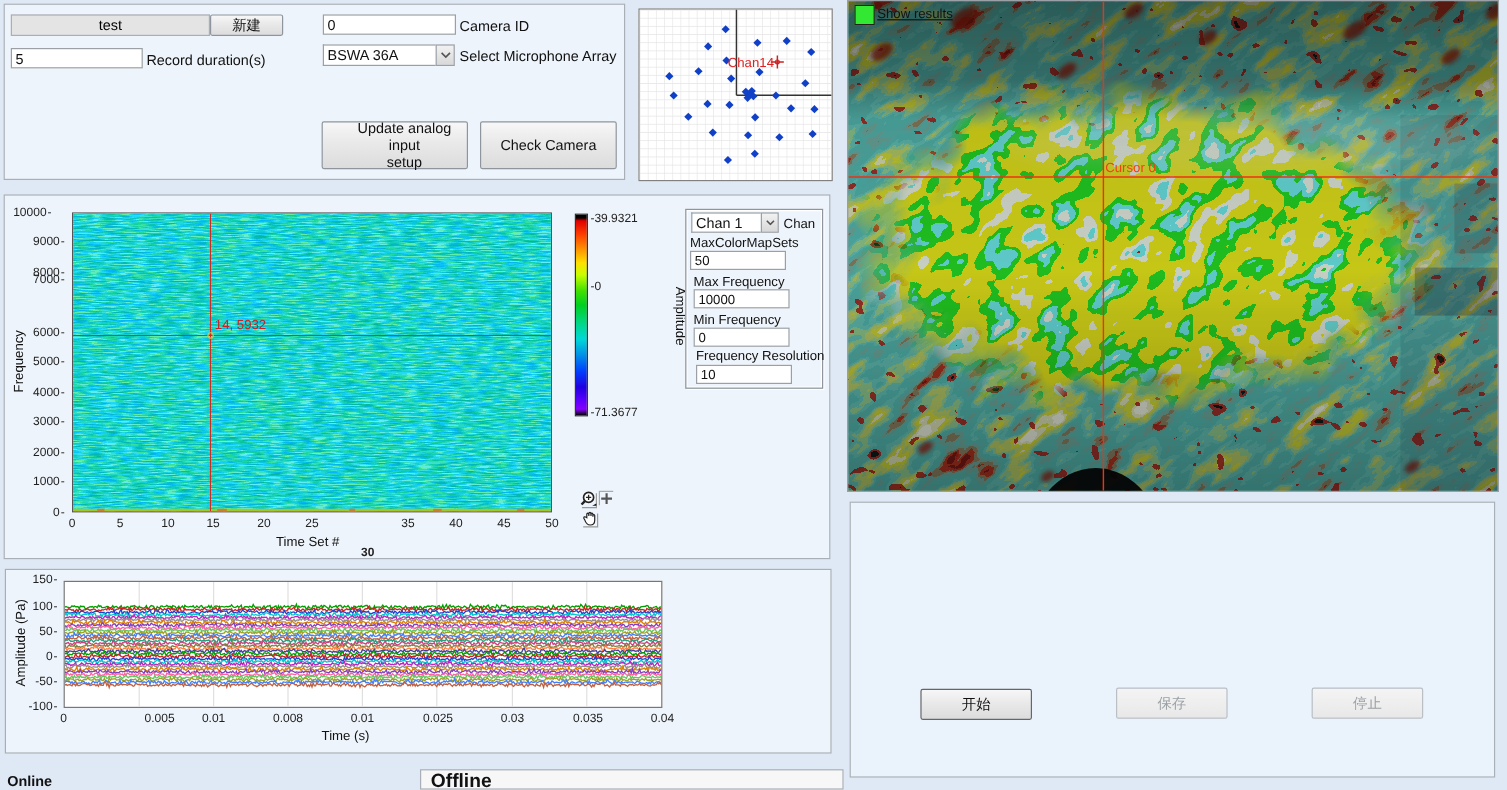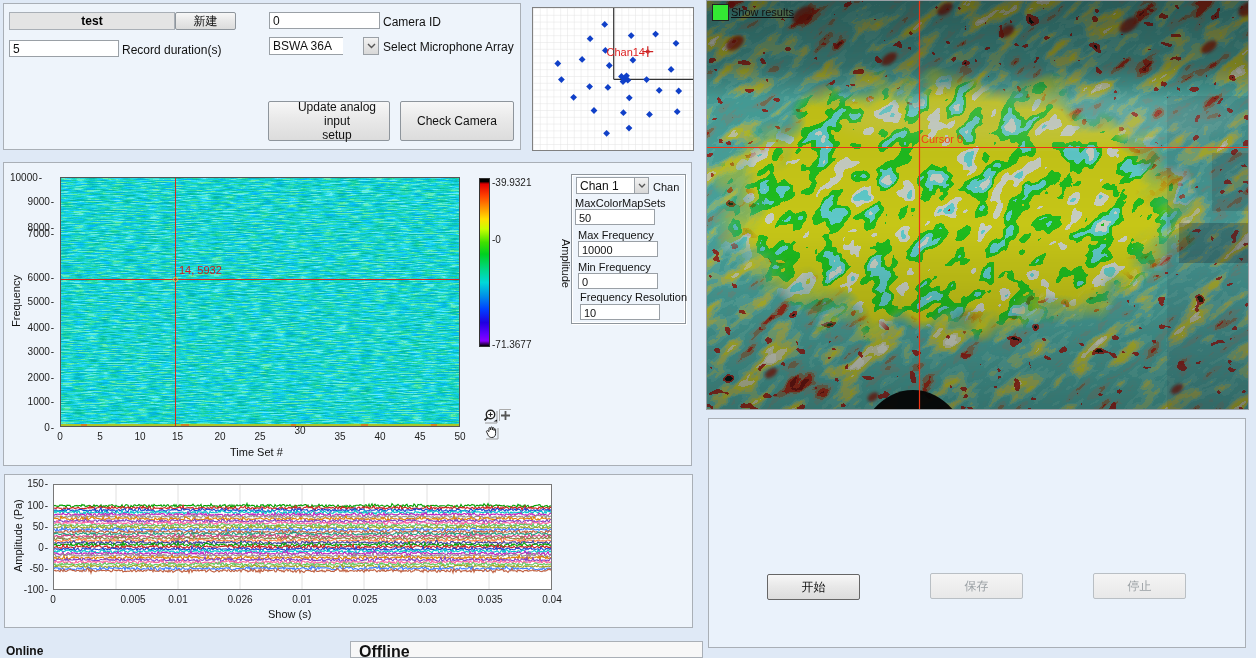--- a/index.html
+++ b/index.html
@@ -10,27 +10,27 @@
   color:#111; padding:1px 3px; line-height:14px; }
 .btn { position:absolute; background:linear-gradient(#f7f7f7,#e9e9e9 45%,#dcdcdc);
   border:1px solid #8e959c; border-radius:2px; font-size:12px; color:#111;
   display:flex; align-items:center; justify-content:center; text-align:center; }
 .btn.dis { color:#9aa0a4; border-color:#b9bfc4; background:linear-gradient(#f4f4f4,#e8e8e8); }
 .tick { position:absolute; font-size:10px; color:#222; }
 </style></head>
 <body>
 
 <div class="panel" style="left:3px;top:3px;width:518px;height:147px;"></div>
-<div class="abs" style="left:9px;top:12px;width:166px;height:18px;background:#e4e4e4;border:1px solid #a9afb6;font-size:12px;display:flex;align-items:center;justify-content:center;font-weight:bold;">test</div>
+<div class="abs" style="left:9px;top:12px;width:166px;height:18px;background:#e4e4e4;border:1px solid #a9afb6;font-size:12px;display:flex;align-items:center;justify-content:center;">test</div>
 <div class="btn" style="left:175px;top:12px;width:61px;height:18px;">新建</div>
 <div class="inp" style="left:9px;top:40px;width:110px;height:17px;">5</div>
 <div class="lbl" style="left:122px;top:43px;">Record duration(s)</div>
 <div class="inp" style="left:269px;top:12px;width:111px;height:17px;">0</div>
 <div class="lbl" style="left:383px;top:15px;">Camera ID</div>
-<div class="inp" style="left:269px;top:37px;width:74px;height:18px;border-right:none;">BSWA 36A</div>
+<div class="inp" style="left:269px;top:37px;width:94px;height:18px;border-right:none;">BSWA 36A</div>
 <div class="abs" style="left:363px;top:37px;width:16px;height:18px;background:linear-gradient(#f2f2f2,#d8d8d8);border:1px solid #9aa0a6;display:flex;align-items:center;justify-content:center;">
 <svg width="9" height="6">
       <path d="M1 1 L4.5 4.5 L8 1" stroke="#555" stroke-width="1.4" fill="none"></path>
     </svg>
   </div>
 <div class="lbl" style="left:383px;top:40px;">Select Microphone Array</div>
 <div class="btn" style="left:268px;top:101px;width:122px;height:40px;padding-left:16px;">Update analog input<br>setup</div>
 <div class="btn" style="left:400px;top:101px;width:114px;height:40px;">Check Camera</div>
 
 <div class="abs" style="left:532px;top:7px;width:162px;height:144px;background:#fff;border:1px solid #808080;">
@@ -112,28 +112,28 @@
 <div class="tick" style="left:0px;top:422px;width:54px;text-align:right;">0 -</div>
 <div class="tick" style="left:0px;top:396px;width:54px;text-align:right;">1000 -</div>
 <div class="tick" style="left:0px;top:372px;width:54px;text-align:right;">2000 -</div>
 <div class="tick" style="left:0px;top:346px;width:54px;text-align:right;">3000 -</div>
 <div class="tick" style="left:0px;top:322px;width:54px;text-align:right;">4000 -</div>
 <div class="tick" style="left:0px;top:296px;width:54px;text-align:right;">5000 -</div>
 <div class="tick" style="left:0px;top:272px;width:54px;text-align:right;">6000 -</div>
 <div class="tick" style="left:0px;top:228px;width:54px;text-align:right;">7000 -</div>
 <div class="tick" style="left:0px;top:222px;width:54px;text-align:right;">8000 -</div>
 <div class="tick" style="left:0px;top:196px;width:54px;text-align:right;">9000 -</div>
-<div class="tick" style="left:10px;top:172px;width:54px;text-align:left;">10000 -</div>
+<div class="tick" style="left:0px;top:172px;width:54px;text-align:center;">10000 -</div>
 <div class="tick" style="left:48px;top:431px;width:24px;text-align:center;">0</div>
 <div class="tick" style="left:88px;top:431px;width:24px;text-align:center;">5</div>
 <div class="tick" style="left:128px;top:431px;width:24px;text-align:center;">10</div>
 <div class="tick" style="left:172px;top:431px;width:24px;text-align:left;">15</div>
 <div class="tick" style="left:208px;top:431px;width:24px;text-align:center;">20</div>
 <div class="tick" style="left:248px;top:431px;width:24px;text-align:center;">25</div>
-<div class="tick" style="left:288px;top:425px;width:24px;text-align:center;">30</div>
+<div class="tick" style="left:288px;top:455px;width:24px;text-align:right;font-weight:bold;">30</div>
 <div class="tick" style="left:328px;top:431px;width:24px;text-align:center;">35</div>
 <div class="tick" style="left:368px;top:431px;width:24px;text-align:center;">40</div>
 <div class="tick" style="left:408px;top:431px;width:24px;text-align:center;">45</div>
 <div class="tick" style="left:448px;top:431px;width:24px;text-align:center;">50</div>
 <div class="lbl" style="left:10px;top:327px;transform:rotate(-90deg);transform-origin:left top;font-size:11px;">Frequency</div>
 <div class="lbl" style="left:230px;top:446px;font-size:11px;">Time Set #</div>
 
 <div class="abs" style="left:479px;top:178px;width:11px;height:169px;border:1px solid #333;
  background:linear-gradient(#000 0%,#000 1.5%,#e00000 3%,#ff4000 10%,#ff9000 17%,#ffe000 24%,#c8ff00 30%,#40e000 38%,#00d020 45%,#00d890 55%,#00d8d8 62%,#0090e8 70%,#0040ff 78%,#2000e0 86%,#6000ff 93%,#8800ff 97%,#000 100%);"></div>
 <div class="tick" style="left:492px;top:177px;">-39.9321</div>
@@ -224,28 +224,28 @@
 </div>
 <div class="tick" style="left:8px;top:478px;width:40px;text-align:right;">150 -</div>
 <div class="tick" style="left:8px;top:500px;width:40px;text-align:right;">100 -</div>
 <div class="tick" style="left:8px;top:521px;width:40px;text-align:right;">50 -</div>
 <div class="tick" style="left:8px;top:542px;width:40px;text-align:right;">0 -</div>
 <div class="tick" style="left:8px;top:563px;width:40px;text-align:right;">-50 -</div>
 <div class="tick" style="left:8px;top:584px;width:40px;text-align:right;">-100 -</div>
 <div class="tick" style="left:35px;top:594px;width:36px;text-align:center;">0</div>
 <div class="tick" style="left:97px;top:594px;width:36px;text-align:center;margin-left:18px;">0.005</div>
 <div class="tick" style="left:160px;top:594px;width:36px;text-align:center;">0.01</div>
-<div class="tick" style="left:222px;top:594px;width:36px;text-align:center;">0.026</div>
+<div class="tick" style="left:222px;top:594px;width:36px;text-align:center;">0.008</div>
 <div class="tick" style="left:284px;top:594px;width:36px;text-align:center;">0.01</div>
 <div class="tick" style="left:347px;top:594px;width:36px;text-align:center;">0.025</div>
 <div class="tick" style="left:409px;top:594px;width:36px;text-align:center;">0.03</div>
 <div class="tick" style="left:472px;top:594px;width:36px;text-align:center;">0.035</div>
 <div class="tick" style="left:534px;top:594px;width:36px;text-align:center;">0.04</div>
 <div class="lbl" style="left:12px;top:572px;transform:rotate(-90deg);transform-origin:left top;font-size:11px;">Amplitude (Pa)</div>
-<div class="lbl" style="left:268px;top:608px;font-size:11px;">Show (s)</div>
+<div class="lbl" style="left:268px;top:608px;font-size:11px;">Time (s)</div>
 
 <div class="abs" style="left:706px;top:0px;width:543px;height:410px;border:1px solid #9aa0a6;background:#888;">
 <svg width="541" height="408" style="display:block">
   <defs>
     <filter id="camA" x="0" y="0" width="100%" height="100%" color-interpolation-filters="sRGB">
       <feTurbulence type="fractalNoise" baseFrequency="0.022 0.055" numOctaves="4" seed="41"></feTurbulence>
       <feColorMatrix type="matrix" values="1.0 0.8 0.2 0 -0.5  1.0 0.8 0.2 0 -0.5  1.0 0.8 0.2 0 -0.5  0 0 0 0 1"></feColorMatrix>
       <feComponentTransfer>
         <feFuncR type="discrete" tableValues="0.44 0.63 0.50 0.40 0.32 0.30 0.36 0.52 0.66 0.74 0.79 0.84"></feFuncR>
         <feFuncG type="discrete" tableValues="0.10 0.19 0.47 0.62 0.66 0.67 0.70 0.73 0.74 0.77 0.81 0.86"></feFuncG>

